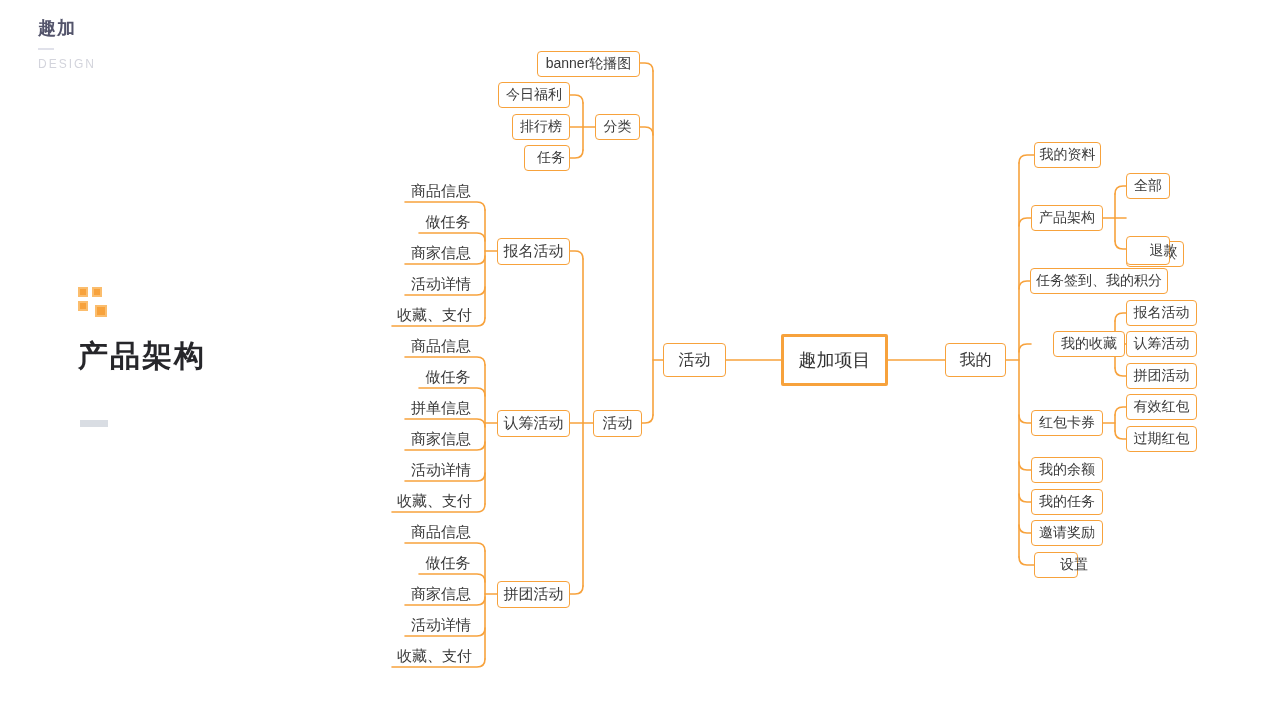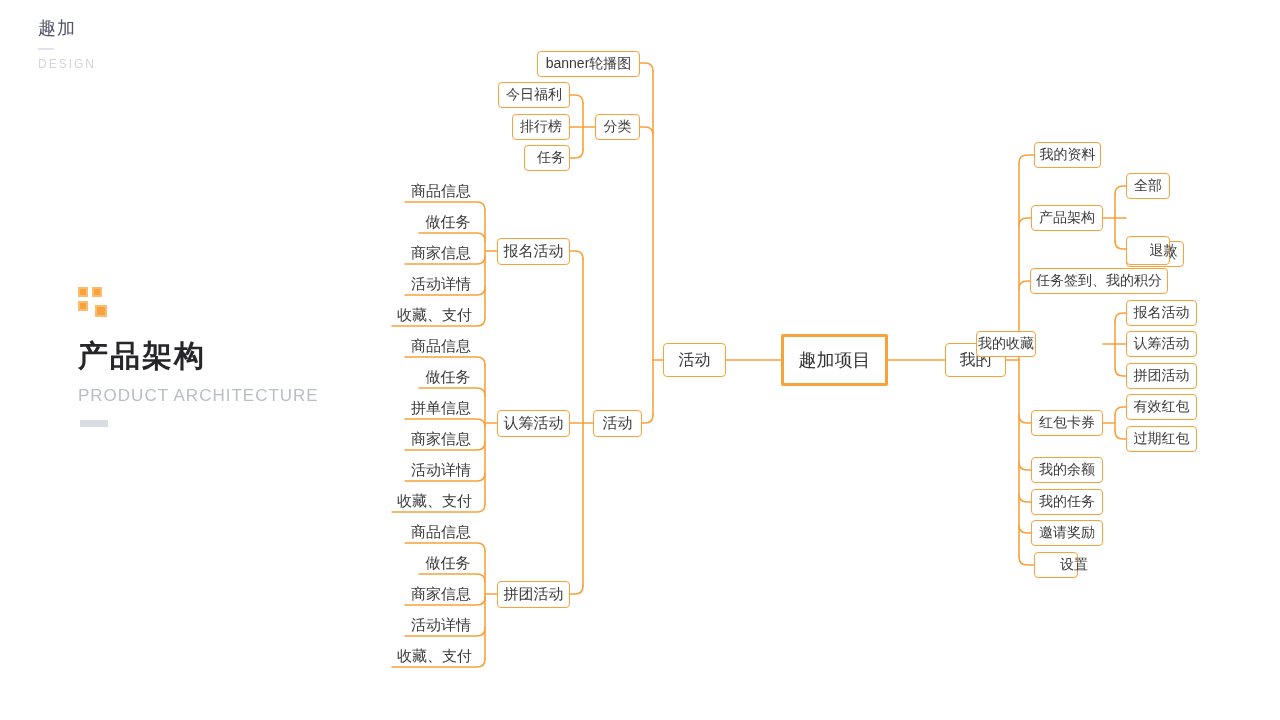--- a/index.html
+++ b/index.html
@@ -7,21 +7,21 @@
   body{
     width:1280px;height:720px;
     background:#ffffff;
     font-family:"Liberation Sans", sans-serif;
     overflow:hidden;
   }
   .canvas{position:relative;width:1280px;height:720px;background:#ffffff;}
 
   
   .brand{position:absolute;left:38px;top:16px;}
-  .brand-logo{font-size:18px;font-weight:normal;color:#53546b;letter-spacing:1px;}
+  .brand-logo{font-size:18px;font-weight:bold;color:#53546b;letter-spacing:1px;}
   .brand-divider{width:16px;height:2px;background:#e0e1ea;margin-top:8px;}
   .brand-sub{font-size:12px;color:#d3d4dc;letter-spacing:2px;margin-top:7px;}
 
   
   .pixel-icon{position:absolute;left:78px;top:287px;width:34px;height:34px;}
   .pixel-icon .sq{position:absolute;background:#f7a23c;box-shadow:inset 0 0 0 2px #fbbd6d;}
   .sq1{left:0;top:0;width:10px;height:10px;}
   .sq2{left:14px;top:0;width:10px;height:10px;}
   .sq3{left:0;top:14px;width:10px;height:10px;}
   .sq4{left:17px;top:18px;width:12px;height:12px;background:#f8ab4a;}
@@ -71,21 +71,20 @@
   </div>
 
   <div class="pixel-icon">
     <div class="sq sq1"></div>
     <div class="sq sq2"></div>
     <div class="sq sq3"></div>
     <div class="sq sq4"></div>
   </div>
   <div class="page-heading">
     <div class="page-title">产品架构</div>
-    <div class="page-subtitle">PRODUCT ARCHITECTURE</div>
   </div>
   <div class="heading-bar"></div>
 
   <svg class="links" width="1280" height="720">
 
     <g>
       <path d="M726,360 H781"></path>
       <path d="M888,360 H945"></path>
     </g>
 
@@ -215,21 +214,21 @@
   <div class="leaf" style="left:405px;top:583px;width:72px;">商家信息</div>
   <div class="leaf" style="left:405px;top:614px;width:72px;">活动详情</div>
   <div class="leaf" style="left:392px;top:645px;width:85px;">收藏、支付</div>
 
   <div class="node" style="left:1034px;top:142px;width:67px;height:26px;">我的资料</div>
   <div class="node" style="left:1031px;top:205px;width:72px;height:26px;">产品架构</div>
   <div class="node" style="left:1126px;top:173px;width:44px;height:26px;">全部</div>
   <div class="node" style="left:1126px;top:205px;width:58px;height:26px;margin-top:36px;">已付款</div>
   <div class="node" style="left:1126px;top:236px;width:44px;height:29px;padding-left:31px;">退款</div>
   <div class="node" style="left:1030px;top:268px;width:138px;height:26px;">任务签到、我的积分</div>
-  <div class="node" style="left:976px;top:331px;width:60px;height:26px;">我的收藏</div>
+  <div class="node" style="left:1053px;top:331px;width:72px;height:26px;">我的收藏</div>
   <div class="node" style="left:1126px;top:300px;width:71px;height:26px;">报名活动</div>
   <div class="node" style="left:1126px;top:331px;width:71px;height:26px;">认筹活动</div>
   <div class="node" style="left:1126px;top:363px;width:71px;height:26px;">拼团活动</div>
   <div class="node" style="left:1031px;top:410px;width:72px;height:26px;">红包卡券</div>
   <div class="node" style="left:1126px;top:394px;width:71px;height:26px;">有效红包</div>
   <div class="node" style="left:1126px;top:426px;width:71px;height:26px;">过期红包</div>
   <div class="node" style="left:1031px;top:457px;width:72px;height:26px;">我的余额</div>
   <div class="node" style="left:1031px;top:489px;width:72px;height:26px;">我的任务</div>
   <div class="node" style="left:1031px;top:520px;width:72px;height:26px;">邀请奖励</div>
   <div class="node" style="left:1034px;top:552px;width:44px;height:26px;padding-left:36px;">设置</div>

